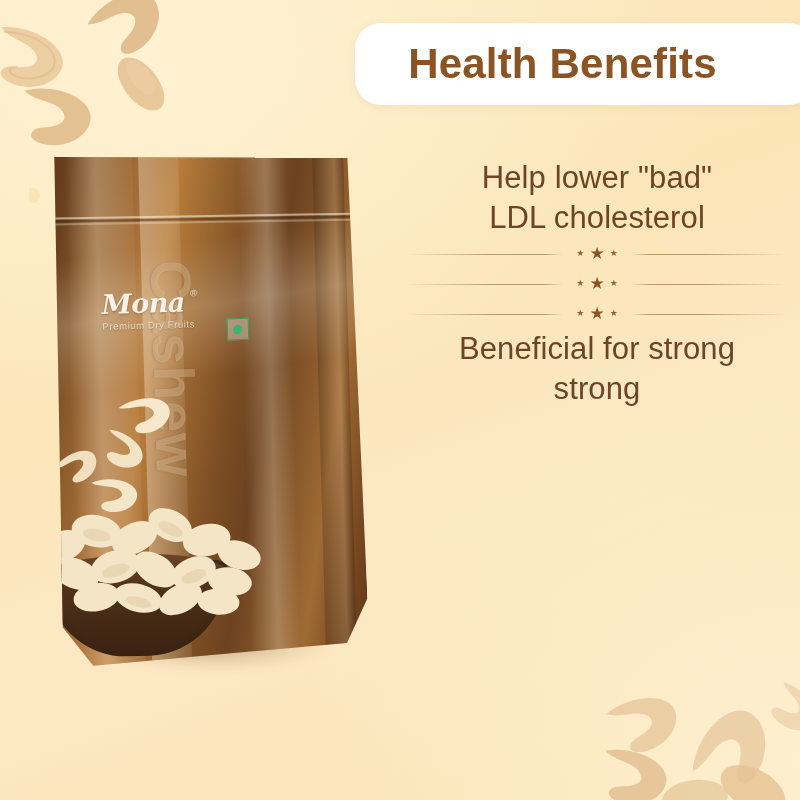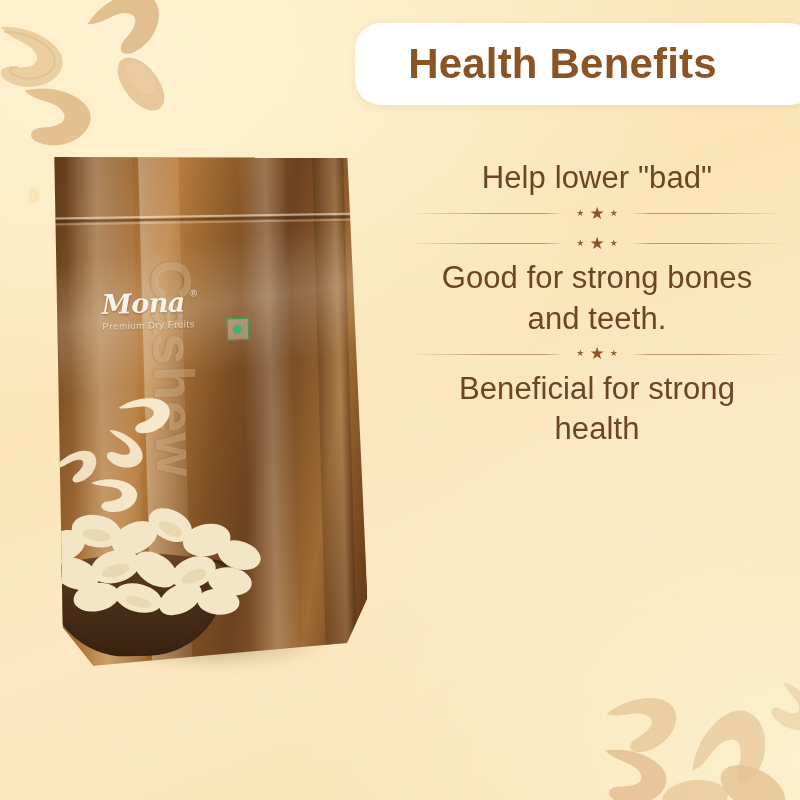--- a/index.html
+++ b/index.html
@@ -213,20 +213,21 @@
   </div>
 
   <div id="banner">
     <div id="banner-title">Health Benefits</div>
   </div>
 
   <div id="benefits">
 
     <div class="benefit">
       <span>Help lower "bad"</span>
+      <span>LDL cholesterol</span>
     </div>
 
     <div class="divider">
       <div class="rule"></div>
       <div class="stars">
         <span class="s-sm">★</span>
         <span class="s-lg">★</span>
         <span class="s-sm">★</span>
       </div>
     </div>
@@ -234,37 +235,33 @@
 
     <div class="divider">
       <div class="rule"></div>
       <div class="stars">
         <span class="s-sm">★</span>
         <span class="s-lg">★</span>
         <span class="s-sm">★</span>
       </div>
     </div>
 
-    <div class="benefit">
-      <span>Good for strong bones</span>
-      <span>and teeth.</span>
-    </div>
 
     <div class="divider">
       <div class="rule"></div>
       <div class="stars">
         <span class="s-sm">★</span>
         <span class="s-lg">★</span>
         <span class="s-sm">★</span>
       </div>
     </div>
 
     <div class="benefit">
       <span>Beneficial for strong</span>
-      <span>health</span>
+      <span>strong</span>
     </div>
   </div>
 
   <div id="pouch-wrap">
     <div id="pouch-shadow"></div>
 
     <div id="pouch">
 
       <div class="gloss" id="gloss-a"></div>
       <div class="gloss" id="gloss-b"></div>

